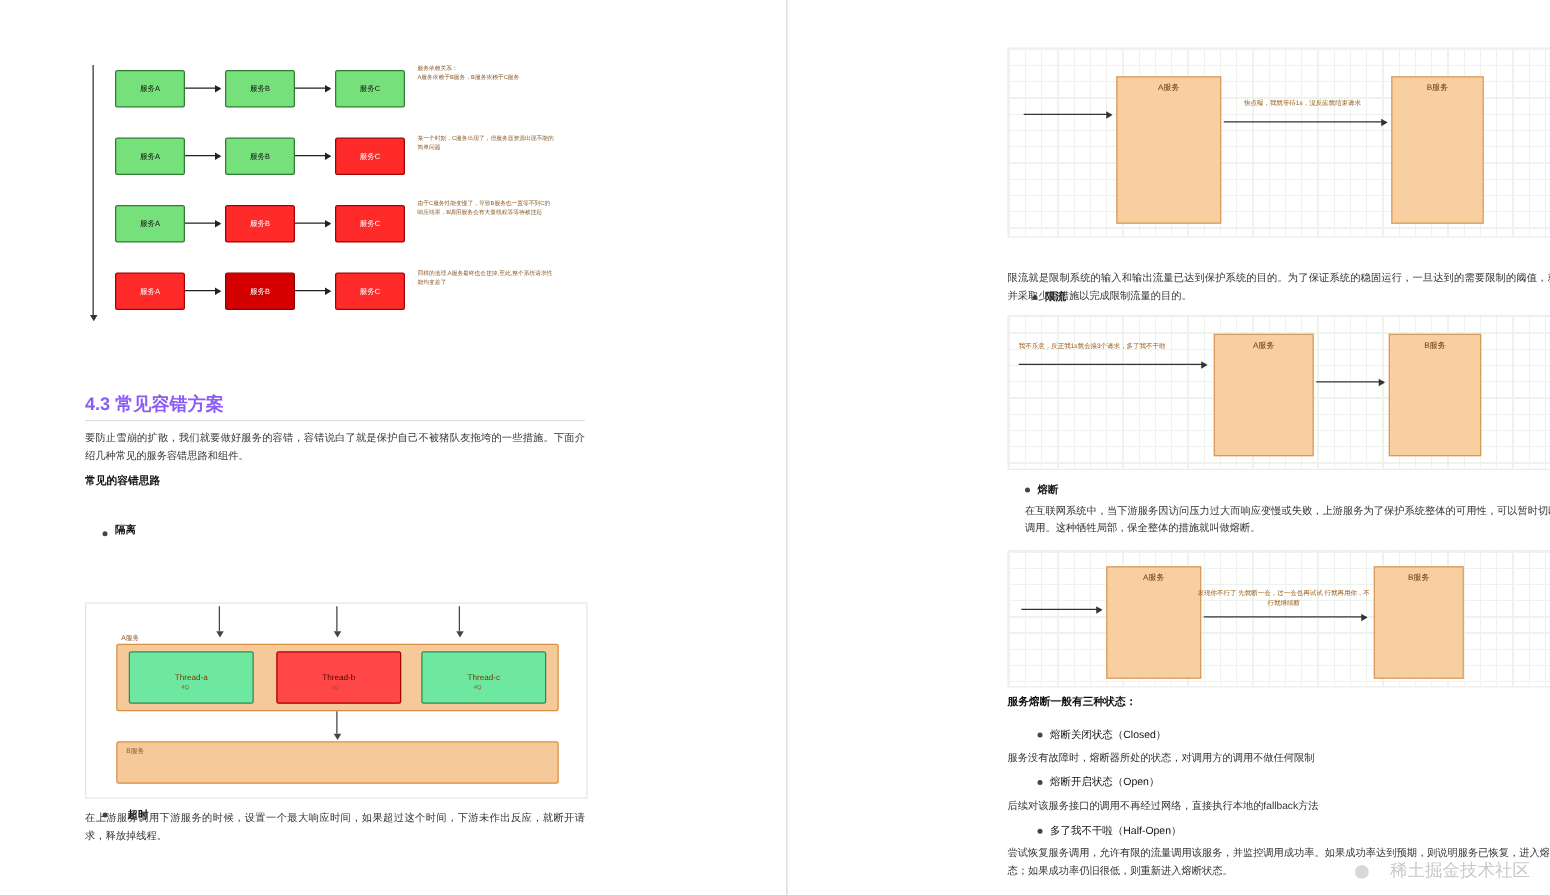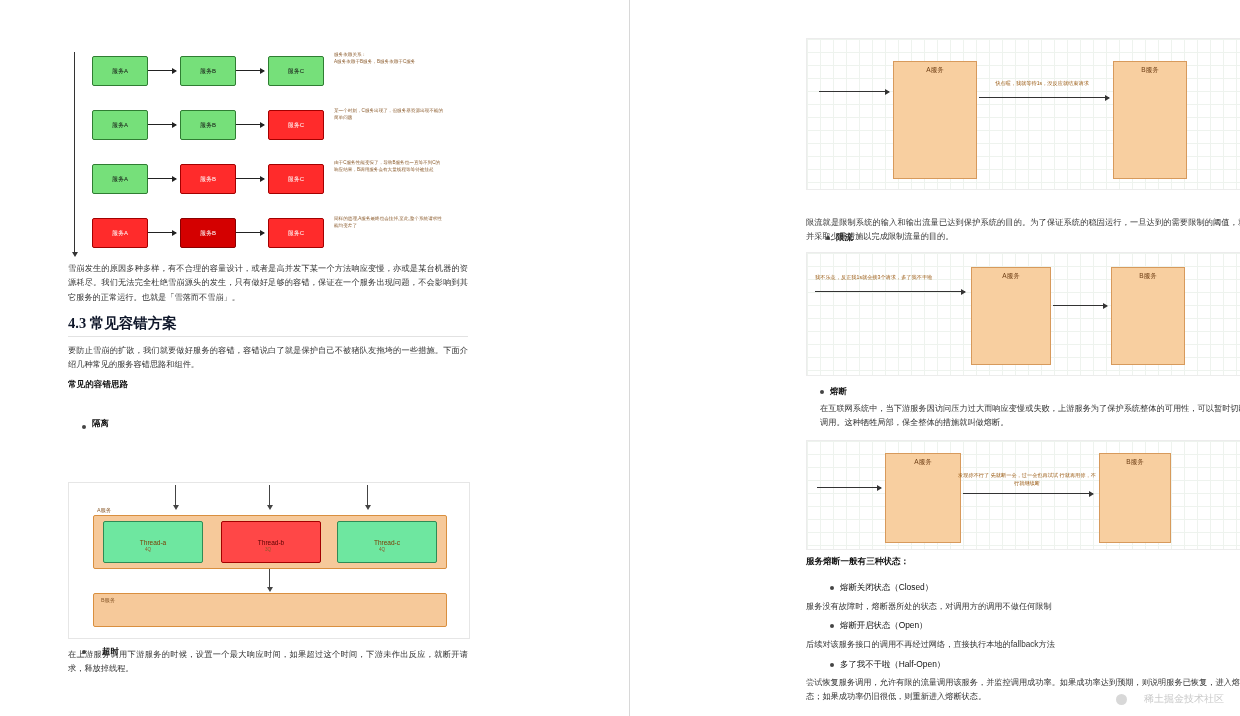--- a/index.html
+++ b/index.html
@@ -10,21 +10,21 @@
     color:#2b2b2b;
     overflow:hidden;
     position:relative;
   }
   .page{position:absolute;top:0;bottom:0;}
   .page-left{left:0;width:629px;border-right:1px solid #d8d8d8;}
   .page-right{left:630px;right:0;}
 
   
   .para{font-size:8.2px;line-height:1.75;color:#333;text-align:justify;}
-  .h2{font-size:14.5px;font-weight:bold;color:#0f172a;margin:0;font-family:Liberation Serif, serif;}
+  .h2{font-size:14.5px;font-weight:bold;color:#8b5cf6;margin:0;}
   .h3{font-size:8.6px;font-weight:bold;color:#111;margin:0;}
   .bullet{display:flex;align-items:flex-start;gap:6px;font-size:8.4px;font-weight:bold;color:#111;}
   .dot{width:4px;height:4px;border-radius:50%;background:#444;margin-top:4px;flex:none;}
   .rule{height:1px;background:#e2e2e2;width:100%;}
 
   
   .diag1{position:absolute;left:68px;top:44px;width:400px;height:220px;}
   .node{position:absolute;border:1px solid #2f7d32;border-radius:2px;display:flex;align-items:center;justify-content:center;font-size:6px;color:#111;}
   .green{background:#76e07a;border-color:#2f7d32;}
   .red{background:#ff2b2b;border-color:#a30000;color:#fff;}
@@ -47,21 +47,21 @@
   
   .rdiag{position:absolute;left:176px;background:
       repeating-linear-gradient(to right,#eef3ee 0 1px,transparent 1px 13px),
       repeating-linear-gradient(to bottom,#eef3ee 0 1px,transparent 1px 13px),#fff;
     border:1px solid #ececec;}
   .svc{position:absolute;background:#f8cfa0;border:1px solid #d79a5c;display:flex;align-items:flex-start;justify-content:center;padding-top:4px;font-size:6.5px;color:#6b3b12;}
   .rarr{position:absolute;height:1px;background:#333;}
   .rarr:after{content:"";position:absolute;right:-1px;top:-2.5px;border-left:5px solid #333;border-top:3px solid transparent;border-bottom:3px solid transparent;}
   .rlabel{position:absolute;font-size:5.2px;color:#9a5a12;text-align:center;line-height:1.6;width:140px;}
 
-  .watermark{position:absolute;right:16px;bottom:10px;font-size:10px;color:#c9c9c9;display:flex;align-items:center;gap:17px;}
+  .watermark{position:absolute;right:16px;bottom:10px;font-size:14px;color:#c9c9c9;display:flex;align-items:center;gap:17px;}
   .wm-dot{width:11px;height:11px;border-radius:50%;background:#d8d8d8;display:inline-block;}
   .sub{font-size:8.2px;color:#333;line-height:1.75;}
 </style>
 </head>
 <body>
 
 <div class="page page-left">
 
   <div class="diag1">
 
@@ -114,21 +114,20 @@
         <span>服务B</span>
       </div>
     <div class="node red" style="left:200px;top:174px;width:54px;height:28px;">
         <span>服务C</span>
       </div>
     <div class="arr" style="left:80px;top:188px;width:28px;"></div>
     <div class="arr" style="left:168px;top:188px;width:28px;"></div>
     <div class="note" style="left:266px;top:172px;"><span>同样的道理,A服务最终也会挂掉,至此,整个系统请求性能均变差了</span></div>
   </div>
 
-  <div class="para" style="position:absolute;left:68px;top:262px;width:400px;">雪崩发生的原因多种多样，有不合理的容量设计，或者是高并发下某一个方法响应变慢，亦或是某台机器的资源耗尽。我们无法完全杜绝雪崩源头的发生，只有做好足够的容错，保证在一个服务出现问题，不会影响到其它服务的正常运行。也就是「雪落而不雪崩」。</div>
 
   <div class="h2" style="position:absolute;left:68px;top:314px;width:400px;">4.3 常见容错方案</div>
   <div class="rule" style="position:absolute;left:68px;top:336px;width:400px;"></div>
 
   <div class="para" style="position:absolute;left:68px;top:344px;width:400px;">要防止雪崩的扩散，我们就要做好服务的容错，容错说白了就是保护自己不被猪队友拖垮的一些措施。下面介绍几种常见的服务容错思路和组件。</div>
 
   <div class="h3" style="position:absolute;left:68px;top:379px;width:400px;">常见的容错思路</div>
 
   <div class="bullet" style="position:absolute;left:82px;top:418px;align-items:flex-end;">
     <span class="dot"></span>

